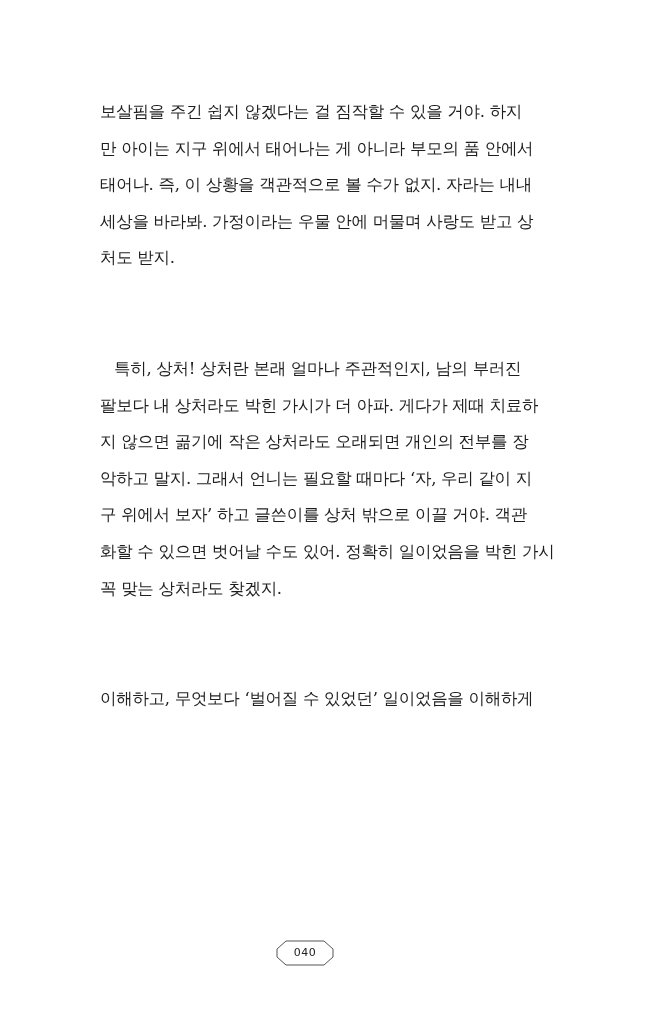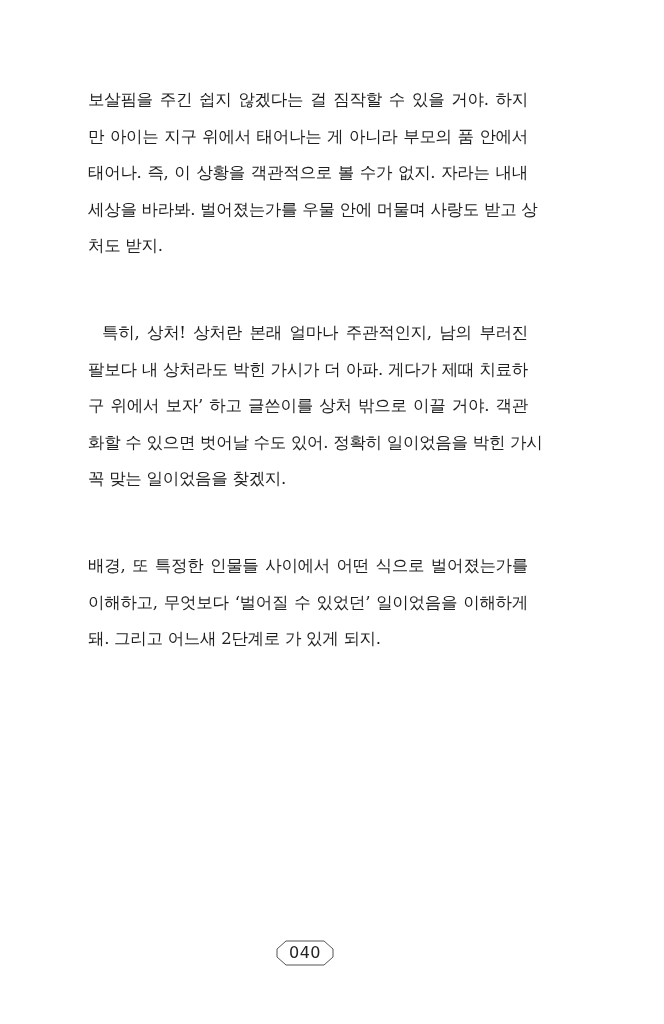--- a/index.html
+++ b/index.html
@@ -15,21 +15,21 @@
       font-family: "DejaVu Serif", "Liberation Serif", serif;
       color: #1e1e1e;
     }
     .page-body {
       position: absolute;
       left: 88px;
       top: 82px;
       width: 440px;
     }
     .paragraph {
-      margin: 0;
+      margin: 12px;
       padding: 0;
     }
     .line {
       display: block;
       height: 36.6px;
       line-height: 36.6px;
       font-size: 16.5px;
       white-space: nowrap;
       letter-spacing: -0.3px;
       text-align: justify;
@@ -58,54 +58,54 @@
     }
     .page-number-text {
       position: absolute;
       left: 0;
       top: 0;
       width: 58px;
       height: 26px;
       line-height: 26px;
       text-align: center;
       font-family: "DejaVu Sans", "Liberation Sans", sans-serif;
-      font-size: 16px;
+      font-size: 11px;
       letter-spacing: 0.5px;
       color: #222222;
     }
   </style>
 </head>
 <body>
 
 <main class="page-body">
 
   <p class="paragraph">
     <span class="line">보살핌을 주긴 쉽지 않겠다는 걸 짐작할 수 있을 거야. 하지</span>
     <span class="line">만 아이는 지구 위에서 태어나는 게 아니라 부모의 품 안에서</span>
     <span class="line">태어나. 즉, 이 상황을 객관적으로 볼 수가 없지. 자라는 내내</span>
-    <span class="line">세상을 바라봐. 벌어졌는가를 우물 안에 머물며 사랑도 받고 상</span>
+    <span class="line">세상을 바라봐. 가정이라는 우물 안에 머물며 사랑도 받고 상</span>
     <span class="line last">처도 받지.</span>
   </p>
 
   <div class="para-gap"></div>
 
   <p class="paragraph">
     <span class="line indent">특히, 상처! 상처란 본래 얼마나 주관적인지, 남의 부러진</span>
     <span class="line">팔보다 내 상처라도 박힌 가시가 더 아파. 게다가 제때 치료하</span>
+    <span class="line">지 않으면 곪기에 작은 상처라도 오래되면 개인의 전부를 장</span>
+    <span class="line">악하고 말지. 그래서 언니는 필요할 때마다 ‘자, 우리 같이 지</span>
     <span class="line">구 위에서 보자’ 하고 글쓴이를 상처 밖으로 이끌 거야. 객관</span>
     <span class="line">화할 수 있으면 벗어날 수도 있어. 정확히 일이었음을 박힌 가시</span>
-    <span class="line last">꼭 맞는 일이었음을 찾겠지.</span>
+    <span class="line last">꼭 맞는 상처라도 찾겠지.</span>
   </p>
 
   <div class="para-gap"></div>
 
   <p class="paragraph">
-    <span class="line">배경, 또 특정한 인물들 사이에서 어떤 식으로 벌어졌는가를</span>
     <span class="line">이해하고, 무엇보다 ‘벌어질 수 있었던’ 일이었음을 이해하게</span>
-    <span class="line last">돼. 그리고 어느새 2단계로 가 있게 되지.</span>
   </p>
 
 </main>
 
 <div class="page-number">
   <svg width="58" height="26" viewBox="0 0 58 26">
     <polygon points="10,1 48,1 57,9 57,17 48,25 10,25 1,17 1,9" fill="#ffffff" stroke="#555555" stroke-width="1"></polygon>
   </svg>
   <span class="page-number-text">040</span>
 </div>

